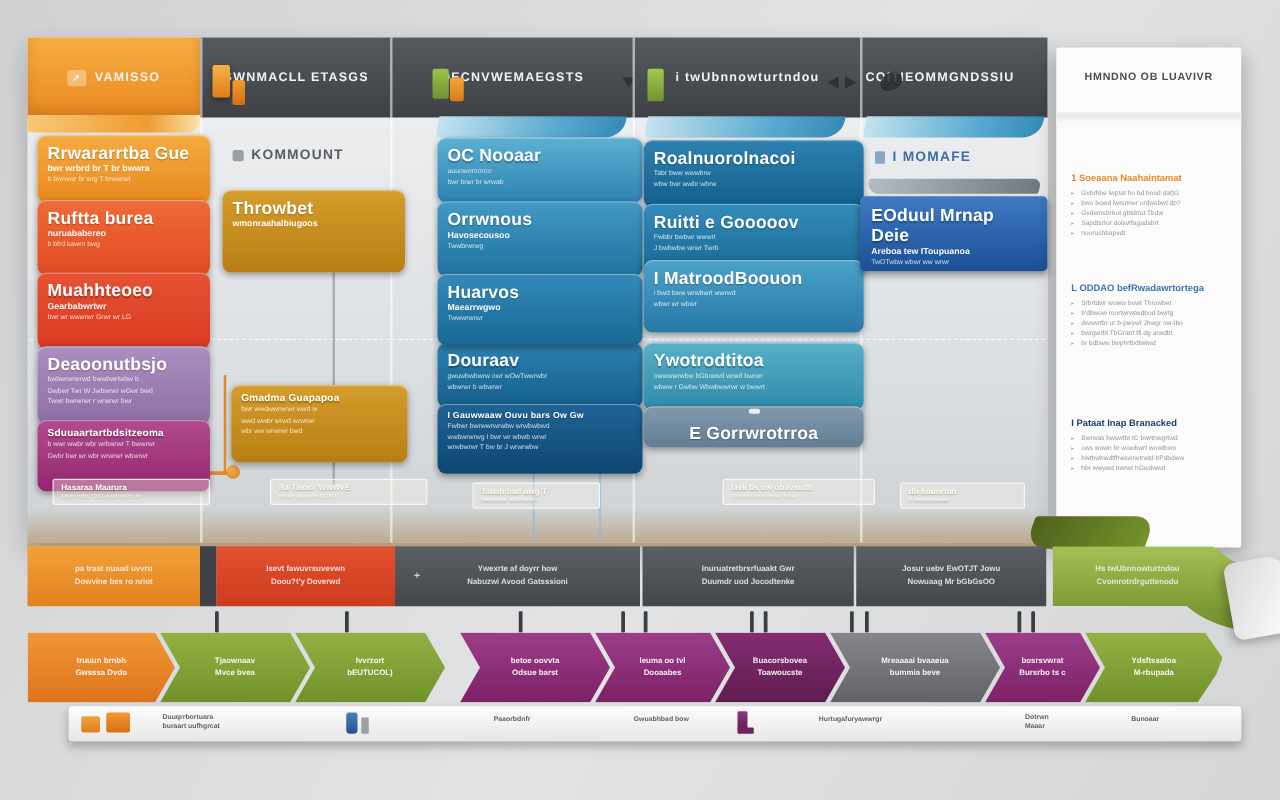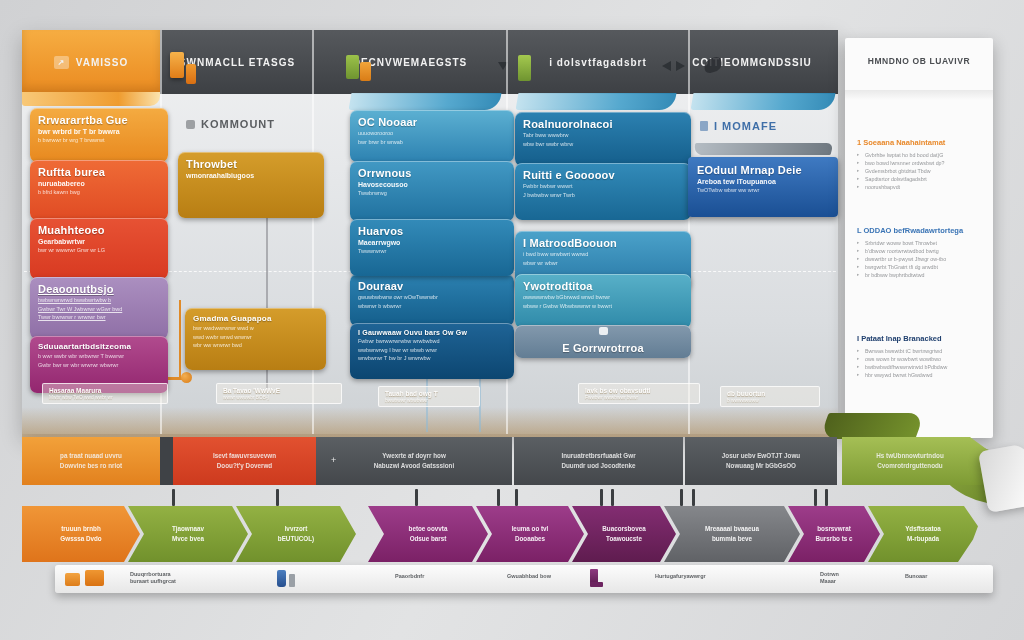--- a/index.html
+++ b/index.html
@@ -21,21 +21,21 @@
   .swooshB{position:absolute;height:17px;top:93px;border-radius:0 0 14px 3px;
     background:linear-gradient(90deg,#c2e2ef,#4ea5cd 65%,#2b86b4);transform:skewX(-10deg);opacity:.95;}
   .divider{position:absolute;top:30px;width:2px;height:404px;background:rgba(255,255,255,.55);}
   .hcell{position:absolute;top:30px;height:64px;display:flex;align-items:center;justify-content:center;
     gap:7px;color:#f2f2f2;font-weight:bold;font-size:10px;letter-spacing:1px;}
   .dashline{position:absolute;left:24px;top:271px;width:812px;border-top:1px dashed rgba(255,255,255,.8);}
   .vline{position:absolute;width:2px;}
   
   .box{position:absolute;border-radius:7px;color:#fff;padding:6px 8px 4px;overflow:hidden;
     box-shadow:0 2px 5px rgba(0,0,0,.35),inset 0 1px 0 rgba(255,255,255,.35);}
-  .t{font-size:11px;font-weight:bold;letter-spacing:.2px;text-shadow:0 1px 1px rgba(0,0,0,.3);}
+  .t{font-size:14px;font-weight:bold;letter-spacing:.2px;text-shadow:0 1px 1px rgba(0,0,0,.3);}
   .s{font-size:7px;font-weight:bold;opacity:.95;margin-top:2px;}
   .l{font-size:5.5px;opacity:.78;margin-top:2px;line-height:6.5px;}
   .o1{background:linear-gradient(180deg,#f4ab41,#e8891f);}
   .o2{background:linear-gradient(180deg,#ef6b36,#e04b24);}
   .o3{background:linear-gradient(180deg,#e75234,#d83a21);}
   .pu1{background:linear-gradient(180deg,#ab8fc0,#8f6fa6);}
   .pu2{background:linear-gradient(180deg,#b14b8e,#93266f);}
   .gd{background:linear-gradient(180deg,#d59d2b,#b87e13);}
   .bl1{background:linear-gradient(180deg,#5cb0d2,#2d82b1);}
   .bl2{background:linear-gradient(180deg,#4299c4,#20719f);}
@@ -128,21 +128,21 @@
     <span style="width:15px;height:13px;background:rgba(255,255,255,.35);border-radius:2px;display:inline-block;text-align:center;font-size:8px;line-height:13px;">↗</span>
     <span>VAMISSO</span>
   </div>
   <div class="hcell" style="left:162px;width:150px;">
     <span>SWNMACLL ETASGS</span>
   </div>
   <div class="hcell" style="left:314px;width:192px;">
     <span>DECNVWEMAEGSTS</span>
   </div>
   <div class="hcell" style="left:508px;width:180px;">
-    <span>i dolsvtfagadsbrt</span>
+    <span>i twUbnnowturtndou</span>
   </div>
   <div class="hcell" style="left:690px;width:124px;">
     <span>COITIEOMMGNDSSIU</span>
   </div>
 
   <div class="abs" style="left:170px;top:52px;width:14px;height:26px;background:linear-gradient(180deg,#f6b24a,#e07d18);border-radius:2px;box-shadow:0 2px 4px rgba(0,0,0,.4);"></div>
   <div class="abs" style="left:186px;top:64px;width:10px;height:20px;background:linear-gradient(180deg,#ef9a30,#d96f12);border-radius:2px;"></div>
   <div class="abs" style="left:346px;top:55px;width:13px;height:24px;background:linear-gradient(180deg,#9cc24a,#6f9430);border-radius:2px;"></div>
   <div class="abs" style="left:360px;top:62px;width:11px;height:19px;background:linear-gradient(180deg,#f2a53a,#d97c16);border-radius:2px;"></div>
   <div class="abs" style="left:518px;top:55px;width:13px;height:26px;background:linear-gradient(180deg,#a4c94f,#6f9430);border-radius:2px;"></div>
@@ -176,21 +176,21 @@
   <div class="box o2" style="left:30px;top:160px;width:122px;height:50px;">
     <div class="t">Ruftta burea</div>
     <div class="s">nuruababereo</div>
     <div class="l">b bfrd kawrn bwg</div>
   </div>
   <div class="box o3" style="left:30px;top:218px;width:122px;height:51px;">
     <div class="t">Muahhteoeo</div>
     <div class="s">Gearbabwrtwr</div>
     <div class="l">bwr wr wwwrwr Grwr wr LG</div>
   </div>
-  <div class="box pu1" style="left:30px;top:277px;width:122px;height:52px;text-decoration:underline;">
+  <div class="box pu1" style="left:30px;top:277px;width:122px;height:52px;">
     <div class="t">Deaoonutbsjo</div>
     <div class="l">bwbwrwrwrwd bwwbwrtwbw b</div>
     <div class="l">Gwbwr Twr W Jwbwrwr wGwr bwd</div>
     <div class="l">Twwr bwrwrwr r wrwrwr bwr</div>
   </div>
   <div class="box pu2" style="left:30px;top:336px;width:122px;height:47px;">
     <div class="t" style="font-size:8px;">Sduuaartartbdsitzeoma</div>
     <div class="l">b wwr wwbr wbr wrbwrwr T bwwrwr</div>
     <div class="l">Gwbr bwr wr wbr wrwrwr wbwrwr</div>
   </div>
@@ -240,21 +240,21 @@
   <div class="box bl4" style="left:515px;top:112px;width:160px;height:44px;">
     <div class="t">Roalnuorolnacoi</div>
     <div class="l">Tabr bww wwwbrw</div>
     <div class="l">wbw bwr wwbr wbrw</div>
   </div>
   <div class="box bl3" style="left:515px;top:163px;width:160px;height:47px;">
     <div class="t">Ruitti e Gooooov</div>
     <div class="l">Fwbbr bwbwr wwwrt</div>
     <div class="l">J bwbwbw wrwr Twrb</div>
   </div>
-  <div class="box bl5" style="left:515px;top:231px;width:160px;height:48px;">
+  <div class="box bl5" style="left:515px;top:208px;width:160px;height:48px;">
     <div class="t">I MatroodBoouon</div>
     <div class="l">i bwd bww wrwbwrt wwrwd</div>
     <div class="l">wbwr wr wbwr</div>
   </div>
   <div class="box te" style="left:515px;top:274px;width:160px;height:44px;">
     <div class="t">Ywotrodtitoa</div>
     <div class="l">owwwwrwbw bGbrwwd wrwd bwrwr</div>
     <div class="l">wbww r Gwbw Wbwbwwrwr w bwwrt</div>
   </div>
   <div class="box gb" style="left:515px;top:325px;width:160px;height:27px;display:flex;align-items:center;gap:7px;padding-top:2px;flex-direction:column;">

